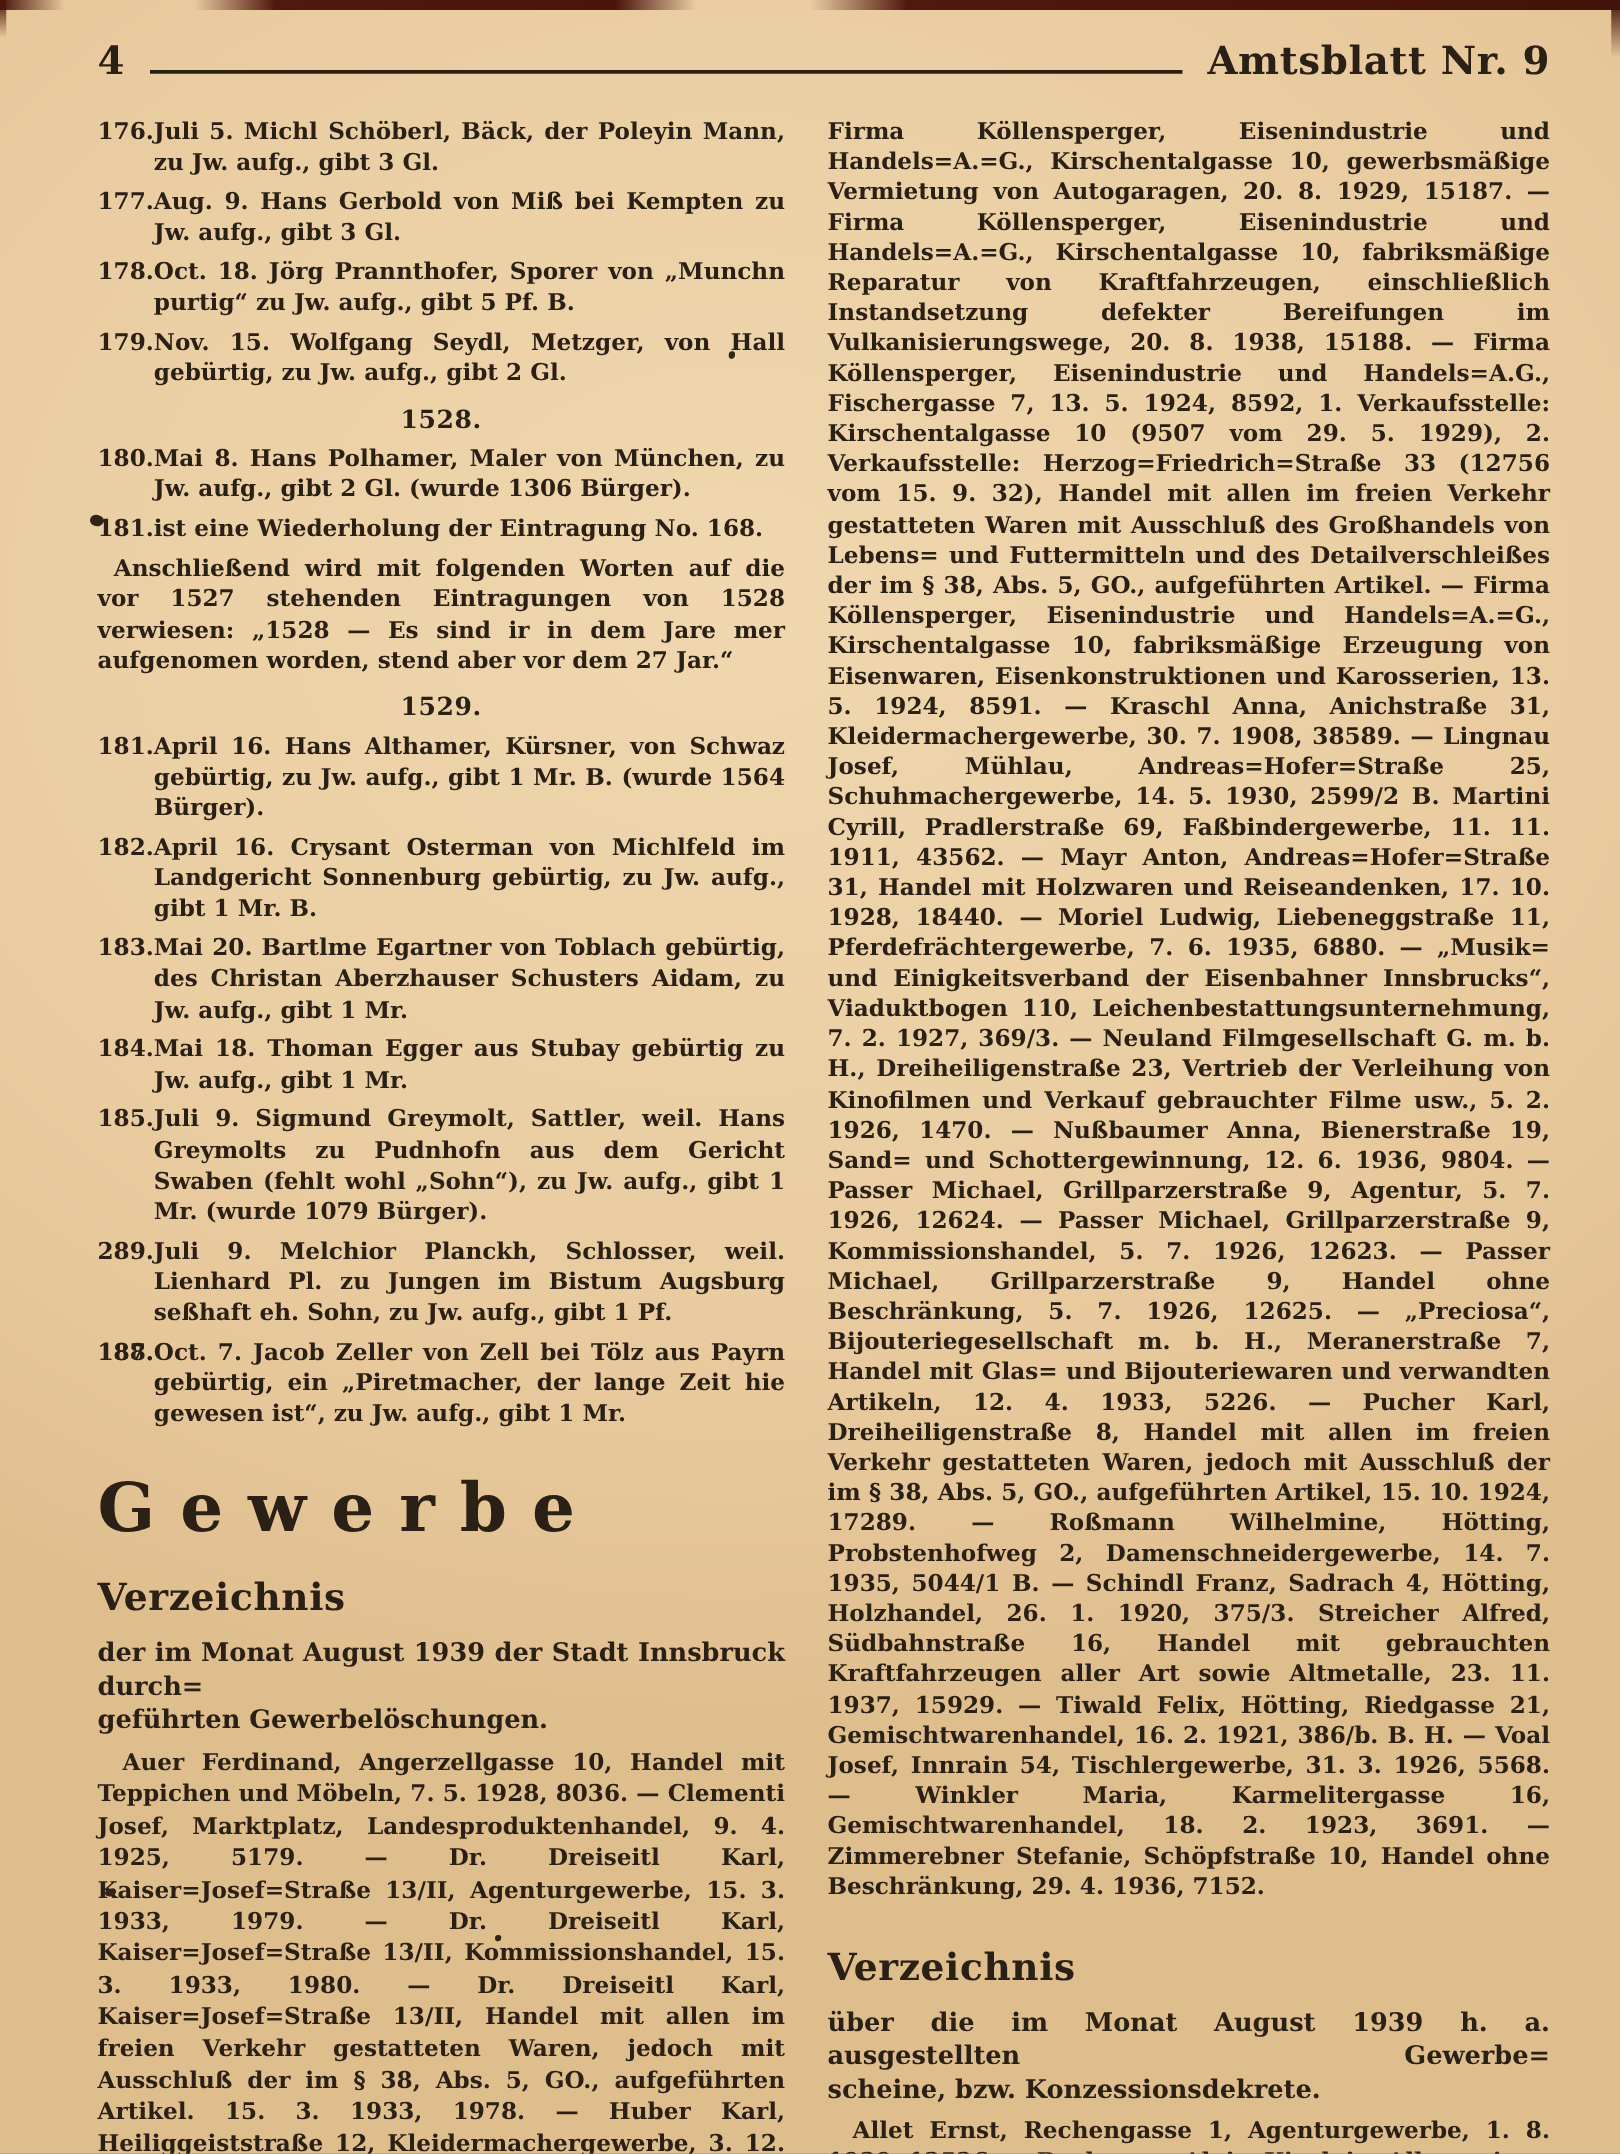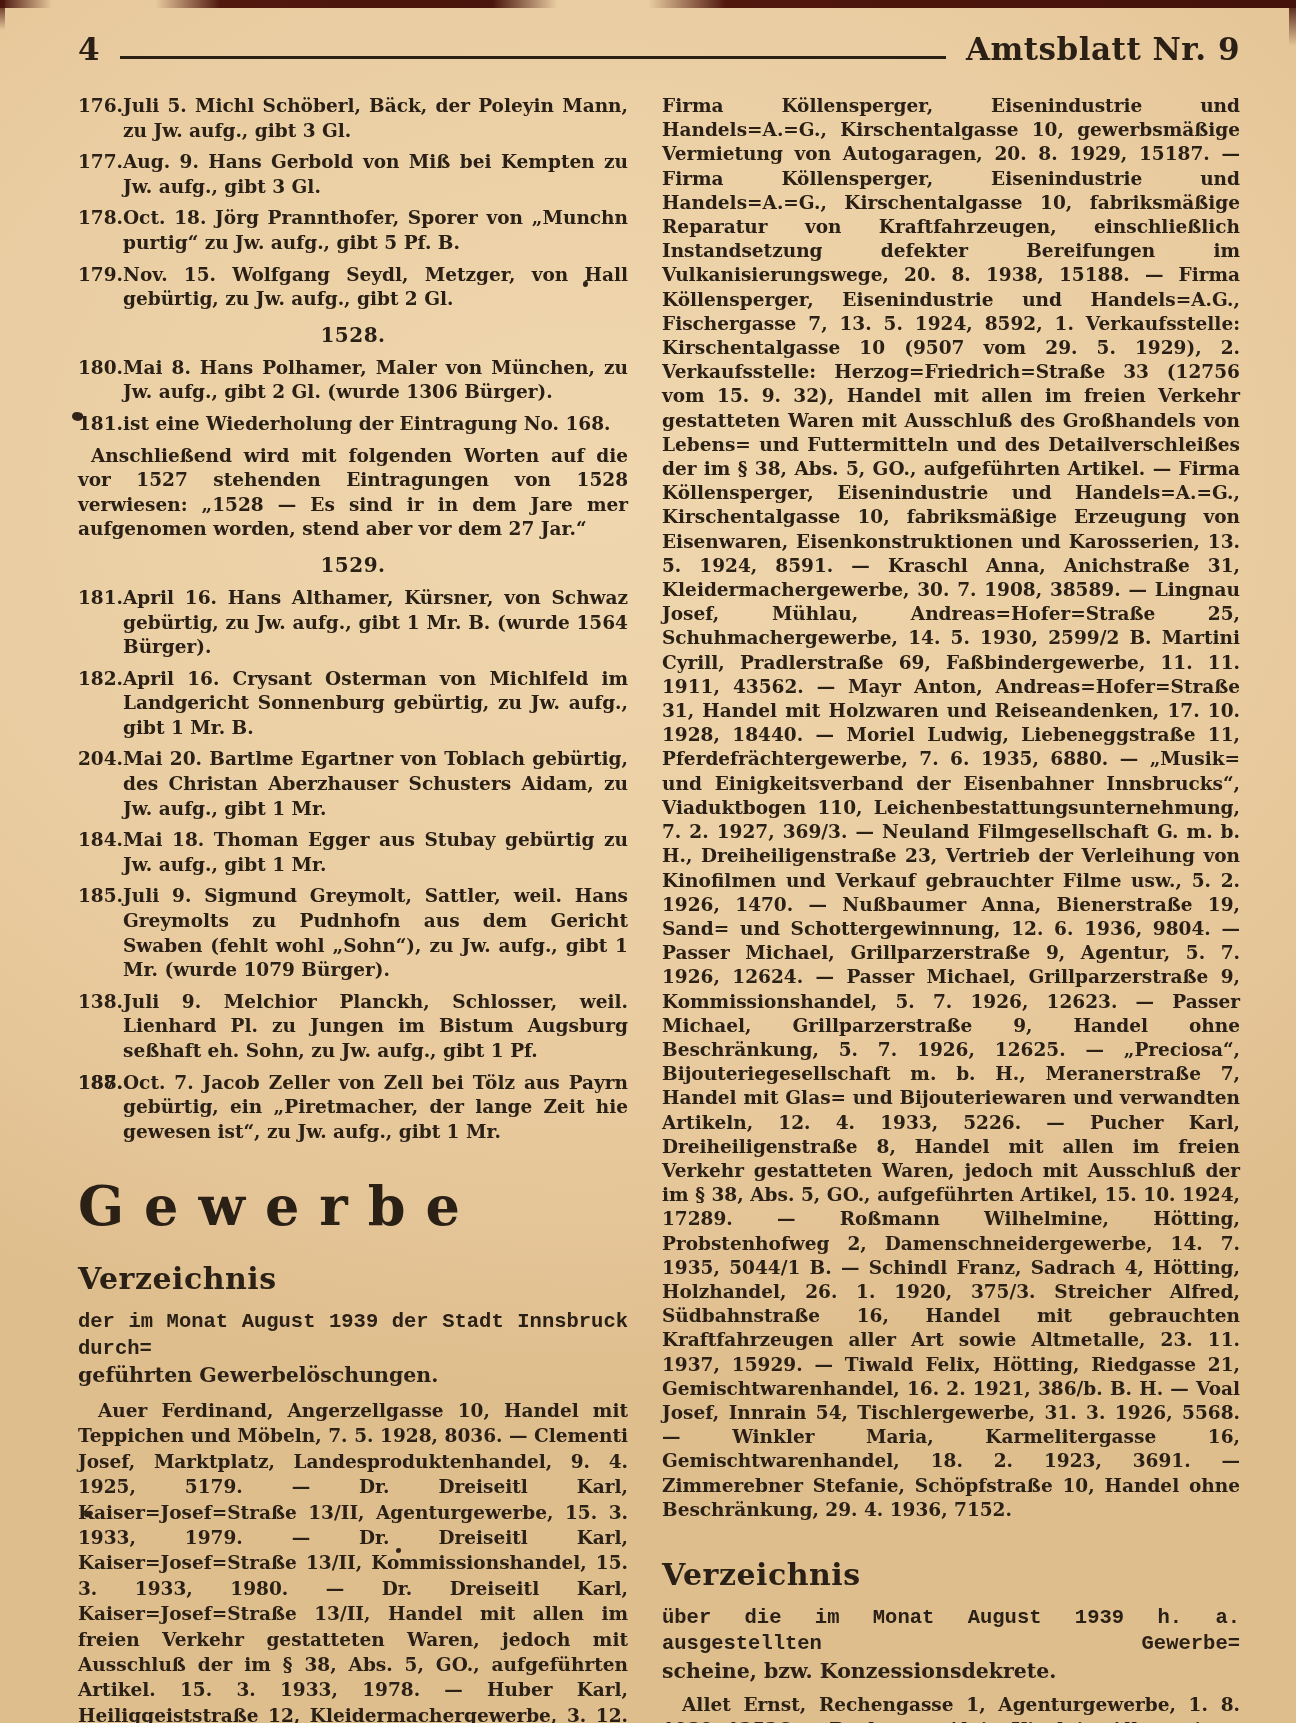--- a/index.html
+++ b/index.html
@@ -74,21 +74,21 @@
     letter-spacing:20px;
   }
   .verz-head{
     margin:24px 0 0 0;
     font-size:30px;line-height:34px;letter-spacing:0.5px;
   }
   .subhead{
     margin:13px 0 0 0;
     font-size:20.5px;line-height:26.5px;
   }
-  .subhead .l1{display:block;text-align:justify;text-align-last:justify;font-family:Liberation Mono, monospace;}
+  .subhead .l1{display:block;text-align:justify;text-align-last:justify;}
   .subhead .l2{display:block;}
   .bodytext{
     margin:9px 0 0 0;
     font-size:18.5px;line-height:25.4px;
     text-align:justify;hyphens:none;
   }
   .bodytext.indent{text-indent:20px;}
   .col-right .bodytext.cont{margin:0;line-height:24.2px;}
   .col-right .verz-head{margin-top:36px;}
   .col-right .bodytext{line-height:24.6px;}
@@ -150,33 +150,33 @@
 
       <div class="entry">
         <span class="num">181.</span>
         <span>April 16. Hans Althamer, Kürsner, von Schwaz gebürtig, zu Jw. aufg., gibt 1 Mr. B. (wurde 1564 Bürger).</span>
       </div>
       <div class="entry">
         <span class="num">182.</span>
         <span>April 16. Crysant Osterman von Michlfeld im Landgericht Sonnenburg gebürtig, zu Jw. aufg., gibt 1 Mr. B.</span>
       </div>
       <div class="entry">
-        <span class="num">204.</span>
+        <span class="num">183.</span>
         <span>Mai 20. Bartlme Egartner von Toblach gebürtig, des Christan Aberzhauser Schusters Aidam, zu Jw. aufg., gibt 1 Mr.</span>
       </div>
       <div class="entry">
         <span class="num">184.</span>
         <span>Mai 18. Thoman Egger aus Stubay gebürtig zu Jw. aufg., gibt 1 Mr.</span>
       </div>
       <div class="entry">
         <span class="num">185.</span>
         <span>Juli 9. Sigmund Greymolt, Sattler, weil. Hans Greymolts zu Pudnhofn aus dem Gericht Swaben (fehlt wohl „Sohn“), zu Jw. aufg., gibt 1 Mr. (wurde 1079 Bürger).</span>
       </div>
       <div class="entry">
-        <span class="num">138.</span>
+        <span class="num">289.</span>
         <span>Juli 9. Melchior Planckh, Schlosser, weil. Lienhard Pl. zu Jungen im Bistum Augsburg seßhaft eh. Sohn, zu Jw. aufg., gibt 1 Pf.</span>
       </div>
       <div class="entry">
         <span class="num">187.</span>
       </div>
       <div class="entry">
         <span class="num">188.</span>
         <span>Oct. 7. Jacob Zeller von Zell bei Tölz aus Payrn gebürtig, ein „Piretmacher, der lange Zeit hie gewesen ist“, zu Jw. aufg., gibt 1 Mr.</span>
       </div>
 

